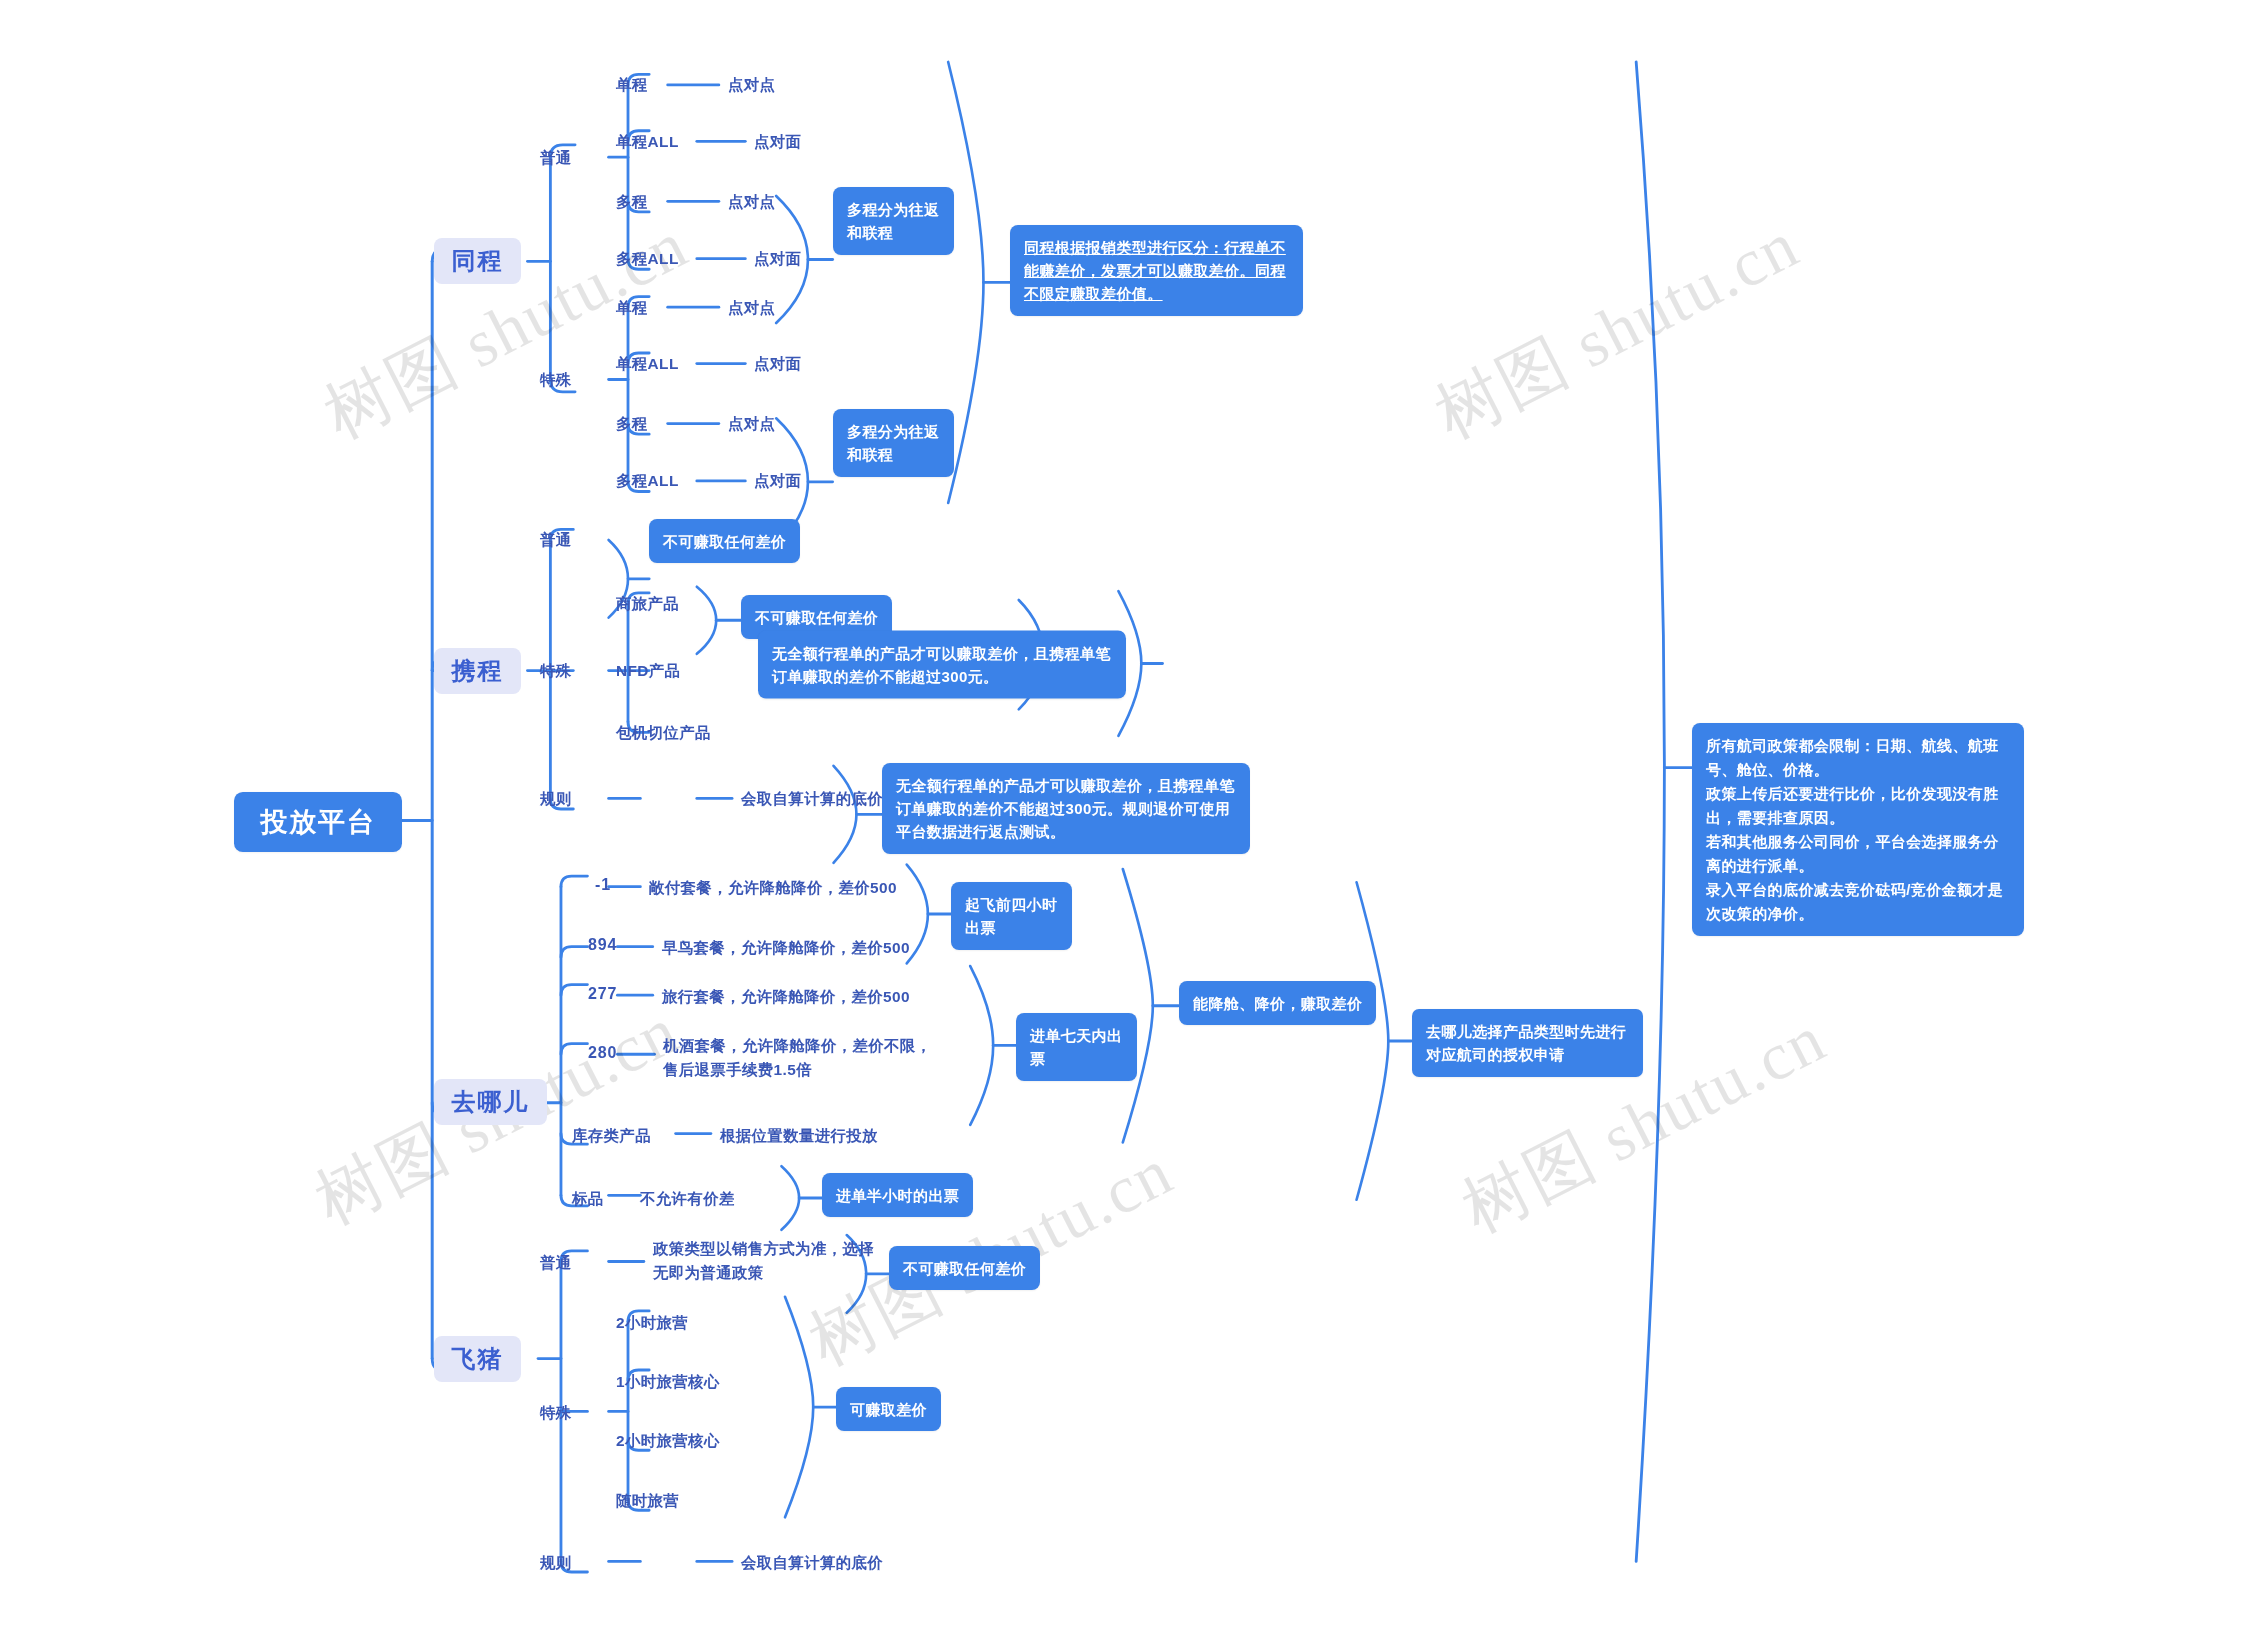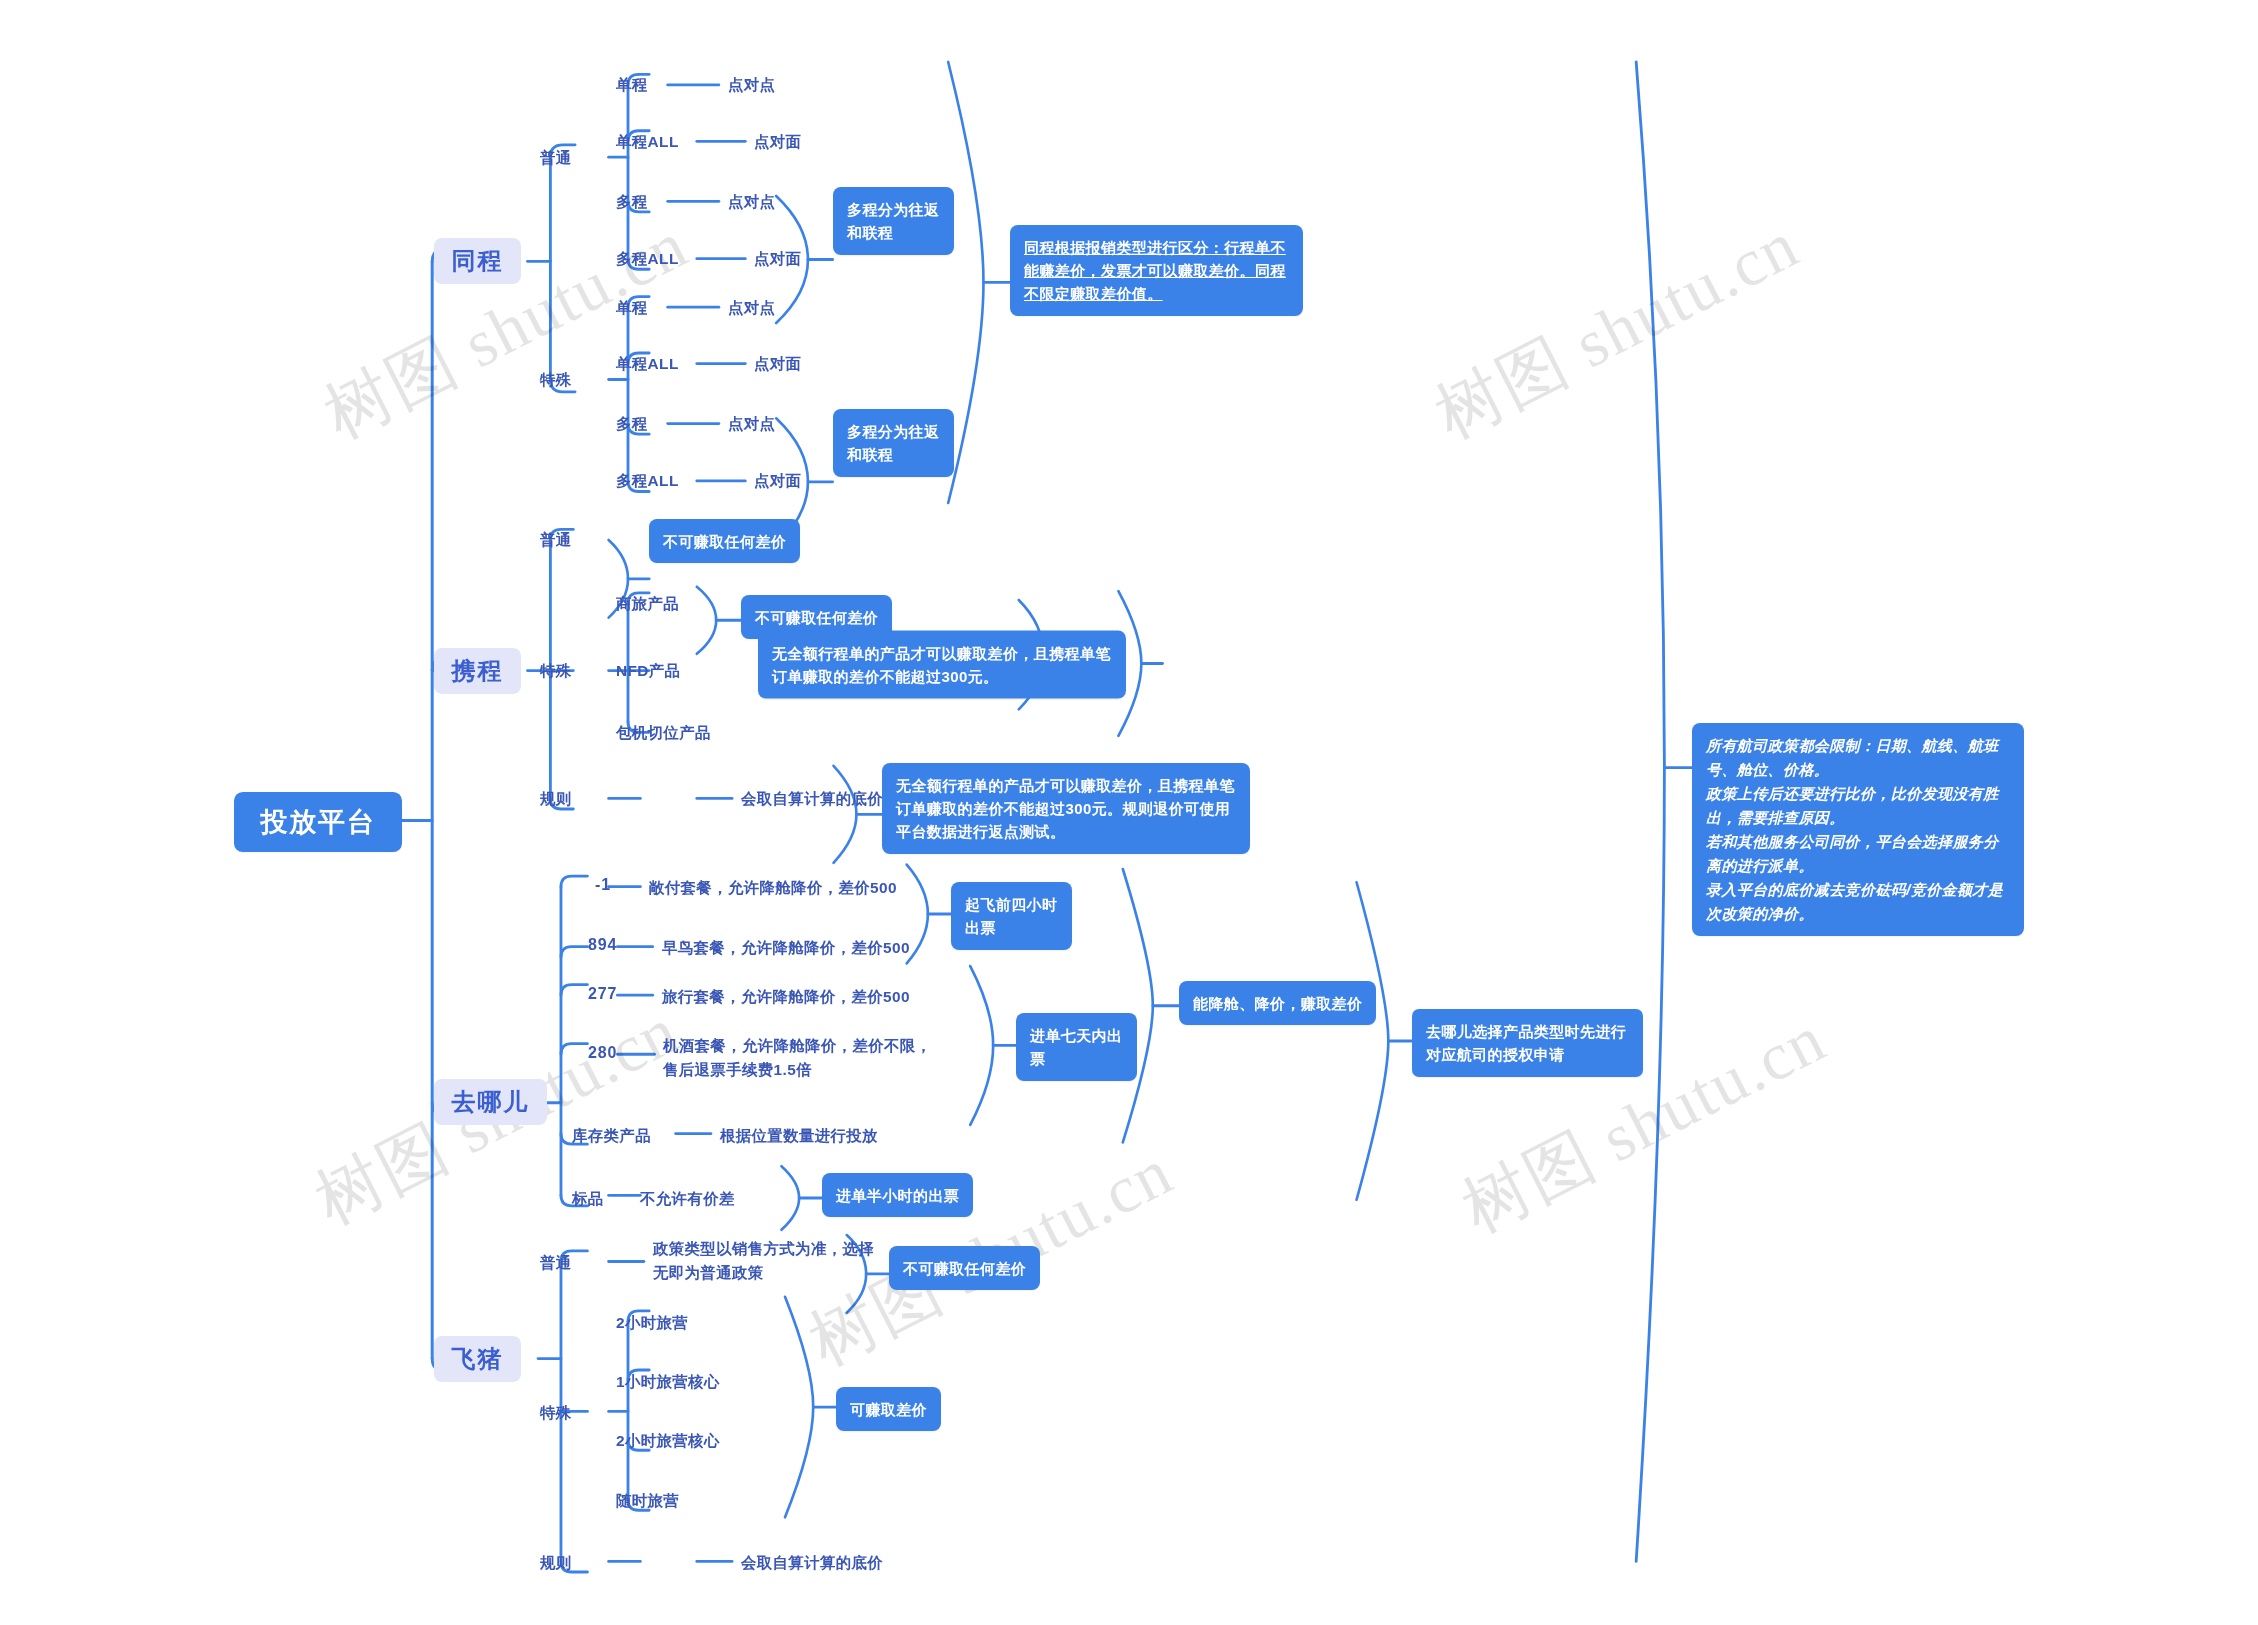--- a/index.html
+++ b/index.html
@@ -281,19 +281,19 @@
   <div class="node txt" style="left:540px; top:1401px;">特殊</div>
   <div class="node txt" style="left:616px; top:1311px;">2小时旅营</div>
   <div class="node txt" style="left:616px; top:1370px;">1小时旅营核心</div>
   <div class="node txt" style="left:616px; top:1429px;">2小时旅营核心</div>
   <div class="node txt" style="left:616px; top:1489px;">随时旅营</div>
   <div class="node bub" style="left:836px; top:1387px;">可赚取差价</div>
 
   <div class="node txt" style="left:540px; top:1551px;">规则</div>
   <div class="node txt" style="left:741px; top:1551px;">会取自算计算的底价</div>
 
-  <div class="node bub wbig" style="left:1692px; top:723px; white-space:pre-line;font-style:italic;">所有航司政策都会限制：日期、航线、航班号、舱位、价格。
+  <div class="node bub wbig" style="left:1692px; top:723px; white-space:pre-line;">所有航司政策都会限制：日期、航线、航班号、舱位、价格。
 政策上传后还要进行比价，比价发现没有胜出，需要排查原因。
 若和其他服务公司同价，平台会选择服务分离的进行派单。
 录入平台的底价减去竞价砝码/竞价金额才是次改策的净价。</div>
 
 </div>
 
 
 </body></html>

